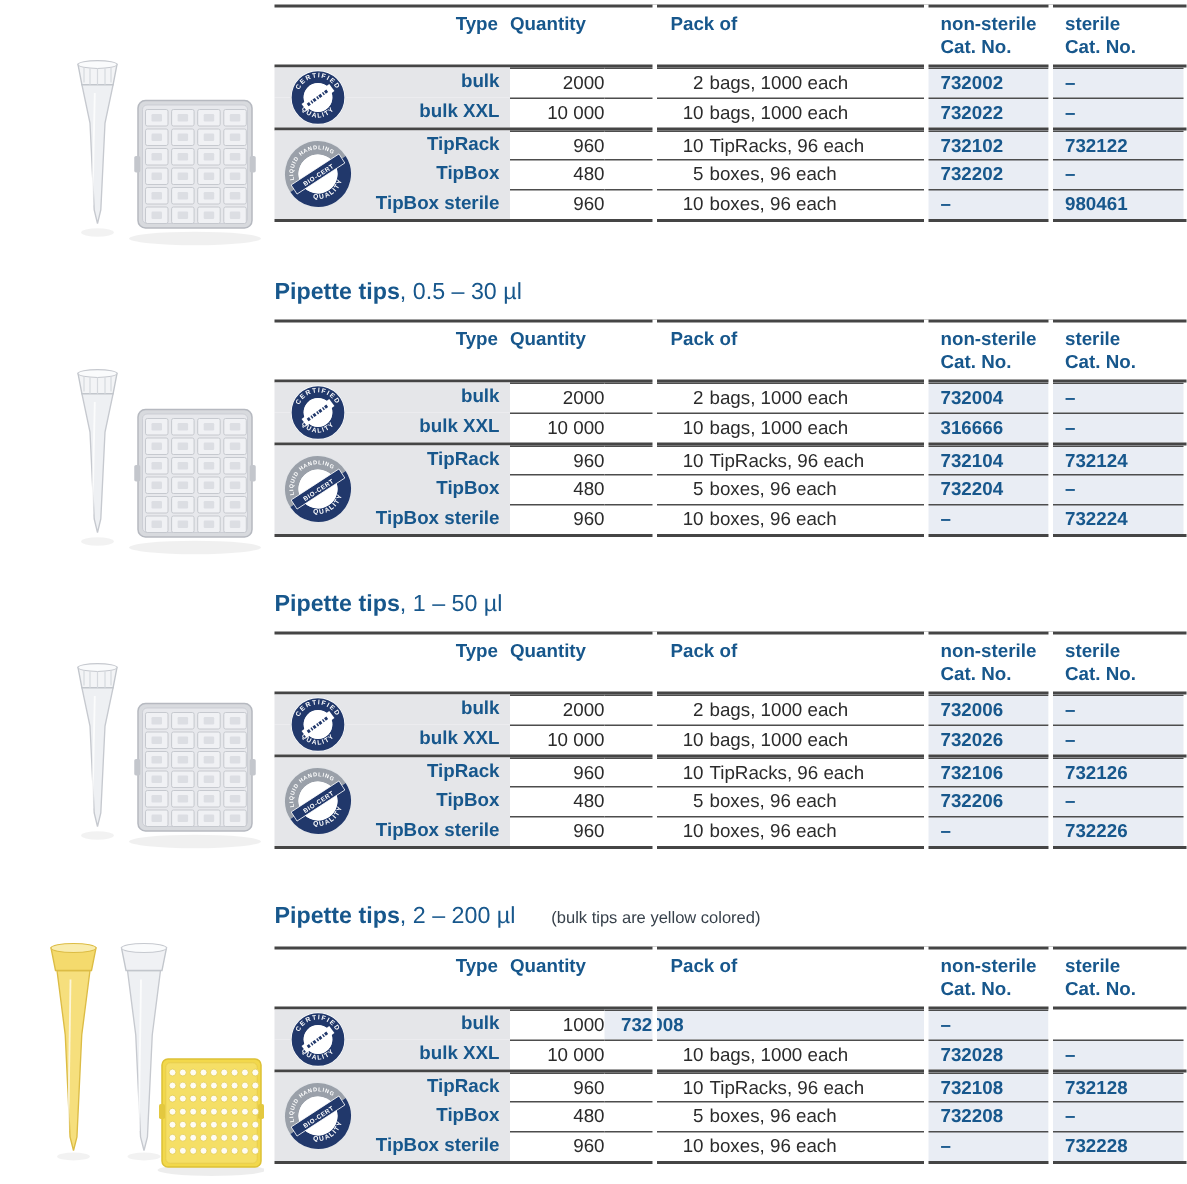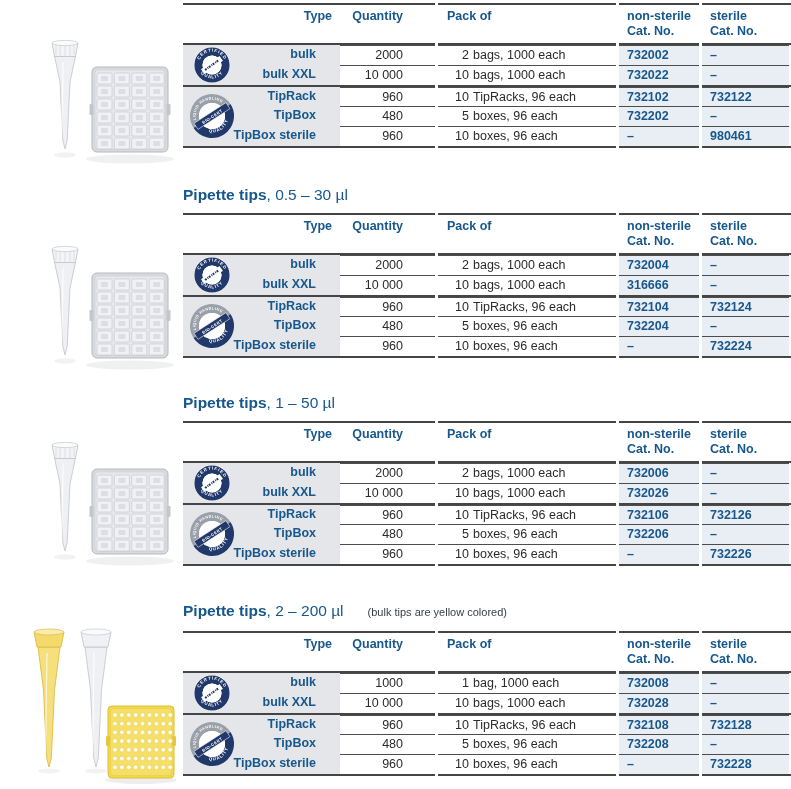--- a/index.html
+++ b/index.html
@@ -12,27 +12,27 @@
        font-family:"Liberation Sans",sans-serif;}
   .media{position:absolute}
   .heading{position:absolute;left:183px;font-size:15.5px;color:var(--blue);white-space:nowrap;line-height:18px}
   .heading .hb{font-weight:bold}
   .heading .note{font-size:11px;color:#37414b;margin-left:24px}
   .tbl{position:absolute;left:183px;width:662px;font-size:12.5px}
   .thead{display:grid;grid-template-columns:62px 95px 63px 213px 83px 90px;
          border-top:2.5px solid var(--lineThick);height:40px;color:var(--blue);font-weight:bold}
   .hc{padding-top:4px;line-height:15px;white-space:nowrap}
   .hc-type{grid-column:1/3;text-align:right;padding-right:8px}
-  .hc-qty{text-align:right}
+  .hc-qty{text-align:left}
   .hc-pack{padding-left:44px}
   .hc-ns,.hc-st{padding-left:11px}
   .group{position:relative;border-top:2px solid var(--lineThick)}
   .row{display:grid;grid-template-columns:62px 95px 63px 213px 83px 90px;height:19.8px;line-height:19.8px}
   .cell{overflow:hidden;white-space:nowrap;height:100%}
-  .c-type{grid-column:1/3;background:var(--grayBg);text-align:right;padding-right:24px;font-weight:bold;color:var(--blue)}
+  .c-type{grid-column:1/3;background:var(--grayBg);text-align:right;padding-right:7px;font-weight:bold;color:var(--blue)}
   .c-qty{text-align:right;color:var(--body)}
   .c-pack{padding-left:44px;color:var(--body)}
   .c-pack .pn{display:inline-block;width:22px;text-align:right;margin-right:4px}
   .c-ns,.c-st{padding-left:11px;background:var(--blueBg);color:var(--blue);font-weight:bold}
   .row:not(:first-child) .c-qty,.row:not(:first-child) .c-pack,
   .row:not(:first-child) .c-ns,.row:not(:first-child) .c-st{border-top:1px solid var(--lineThin)}
   .bottom-line{height:2.5px;background:var(--lineThick)}
   .gapstrip{position:absolute;top:0;bottom:0;width:3px;background:#fff;z-index:3}
   .gs1{left:252px}.gs2{left:433px}.gs3{left:516px}
   .badge{position:absolute;top:50%;transform:translateY(-50%);z-index:2}
@@ -633,21 +633,20 @@
       <text font-size="4.6" font-weight="bold" fill="#fff" letter-spacing="1"><textPath href="#cts3g0" startOffset="50%" text-anchor="middle">CERTIFIED</textPath></text>
       <text font-size="4.6" font-weight="bold" fill="#fff" letter-spacing="1"><textPath href="#cbs3g0" startOffset="50%" text-anchor="middle">QUALITY</textPath></text>
       <g transform="rotate(-36 20 20)">
         <rect x="8" y="16.9" width="24" height="6.2" fill="#fff"></rect>
         <line x1="11" y1="20" x2="29" y2="20" stroke="#21386b" stroke-width="2.2" stroke-dasharray="2 1.2 1 0.8"></line>
       </g>
         </svg>
         <div class="row">
           <div class="cell c-type">bulk</div>
           <div class="cell c-qty">1000</div>
-          <div class="cell c-pack"><span class="pn">1</span><span class="pt">bag, 1000 each</span></div>
           <div class="cell c-ns">732008</div>
           <div class="cell c-st">–</div>
         </div>
         <div class="row">
           <div class="cell c-type">bulk XXL</div>
           <div class="cell c-qty">10 000</div>
           <div class="cell c-pack"><span class="pn">10</span><span class="pt">bags, 1000 each</span></div>
           <div class="cell c-ns">732028</div>
           <div class="cell c-st">–</div>
         </div>

